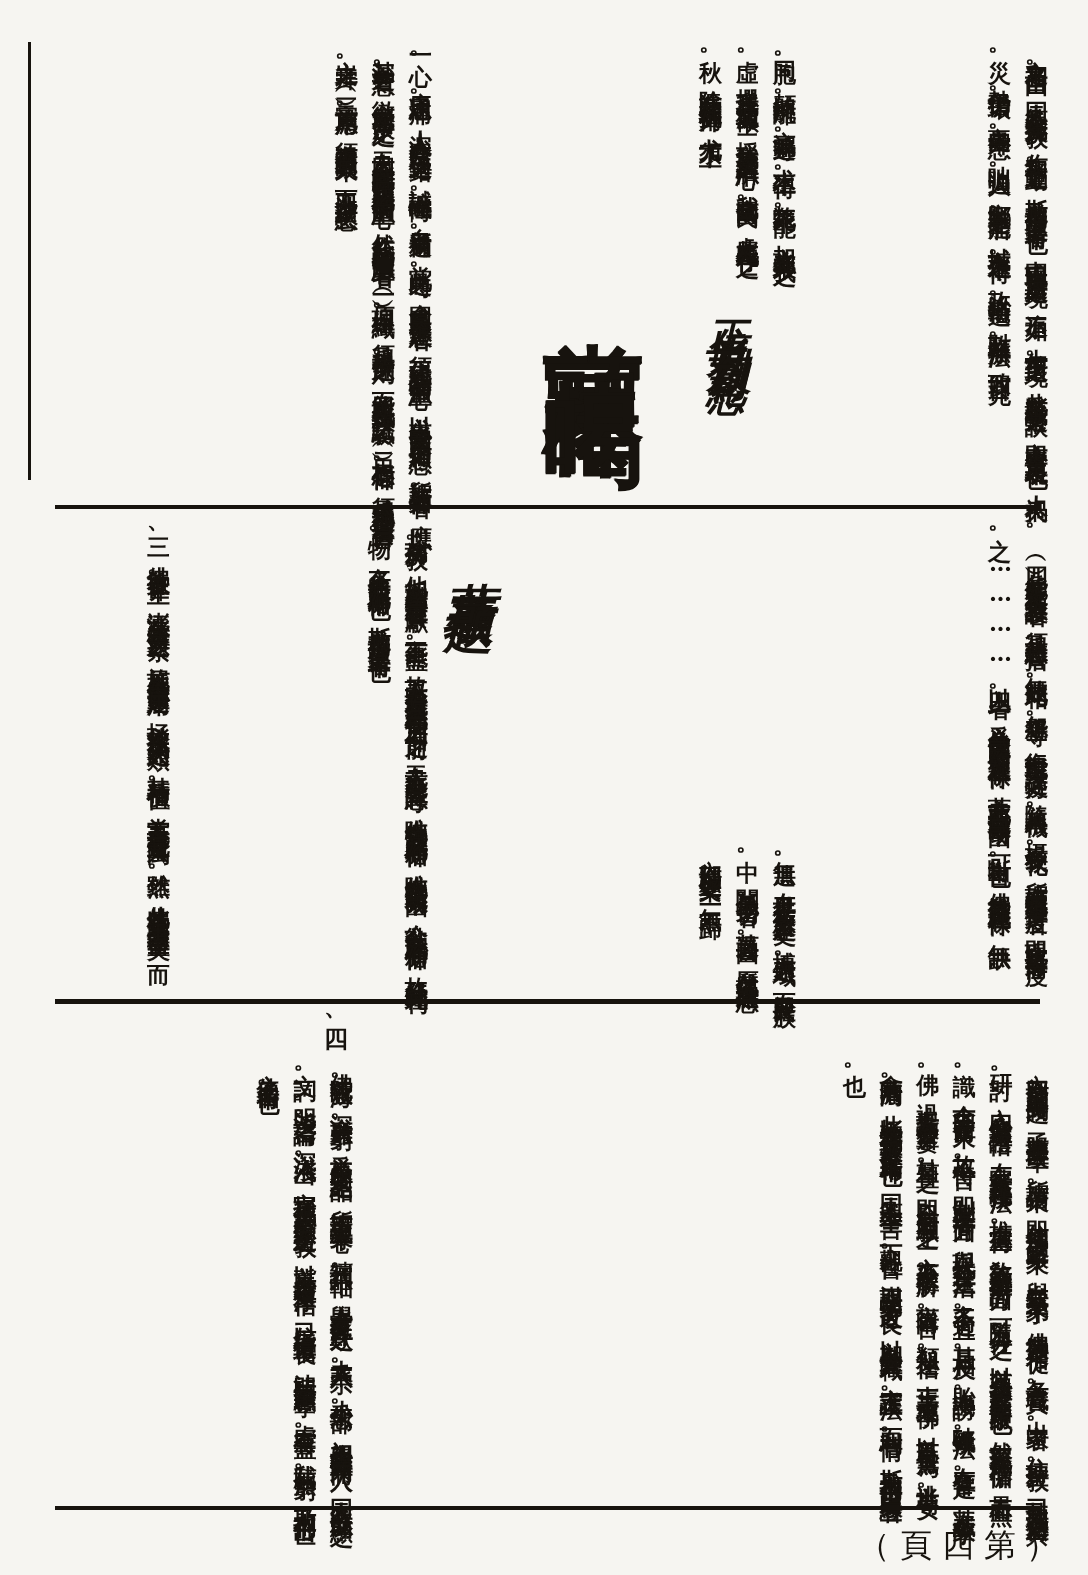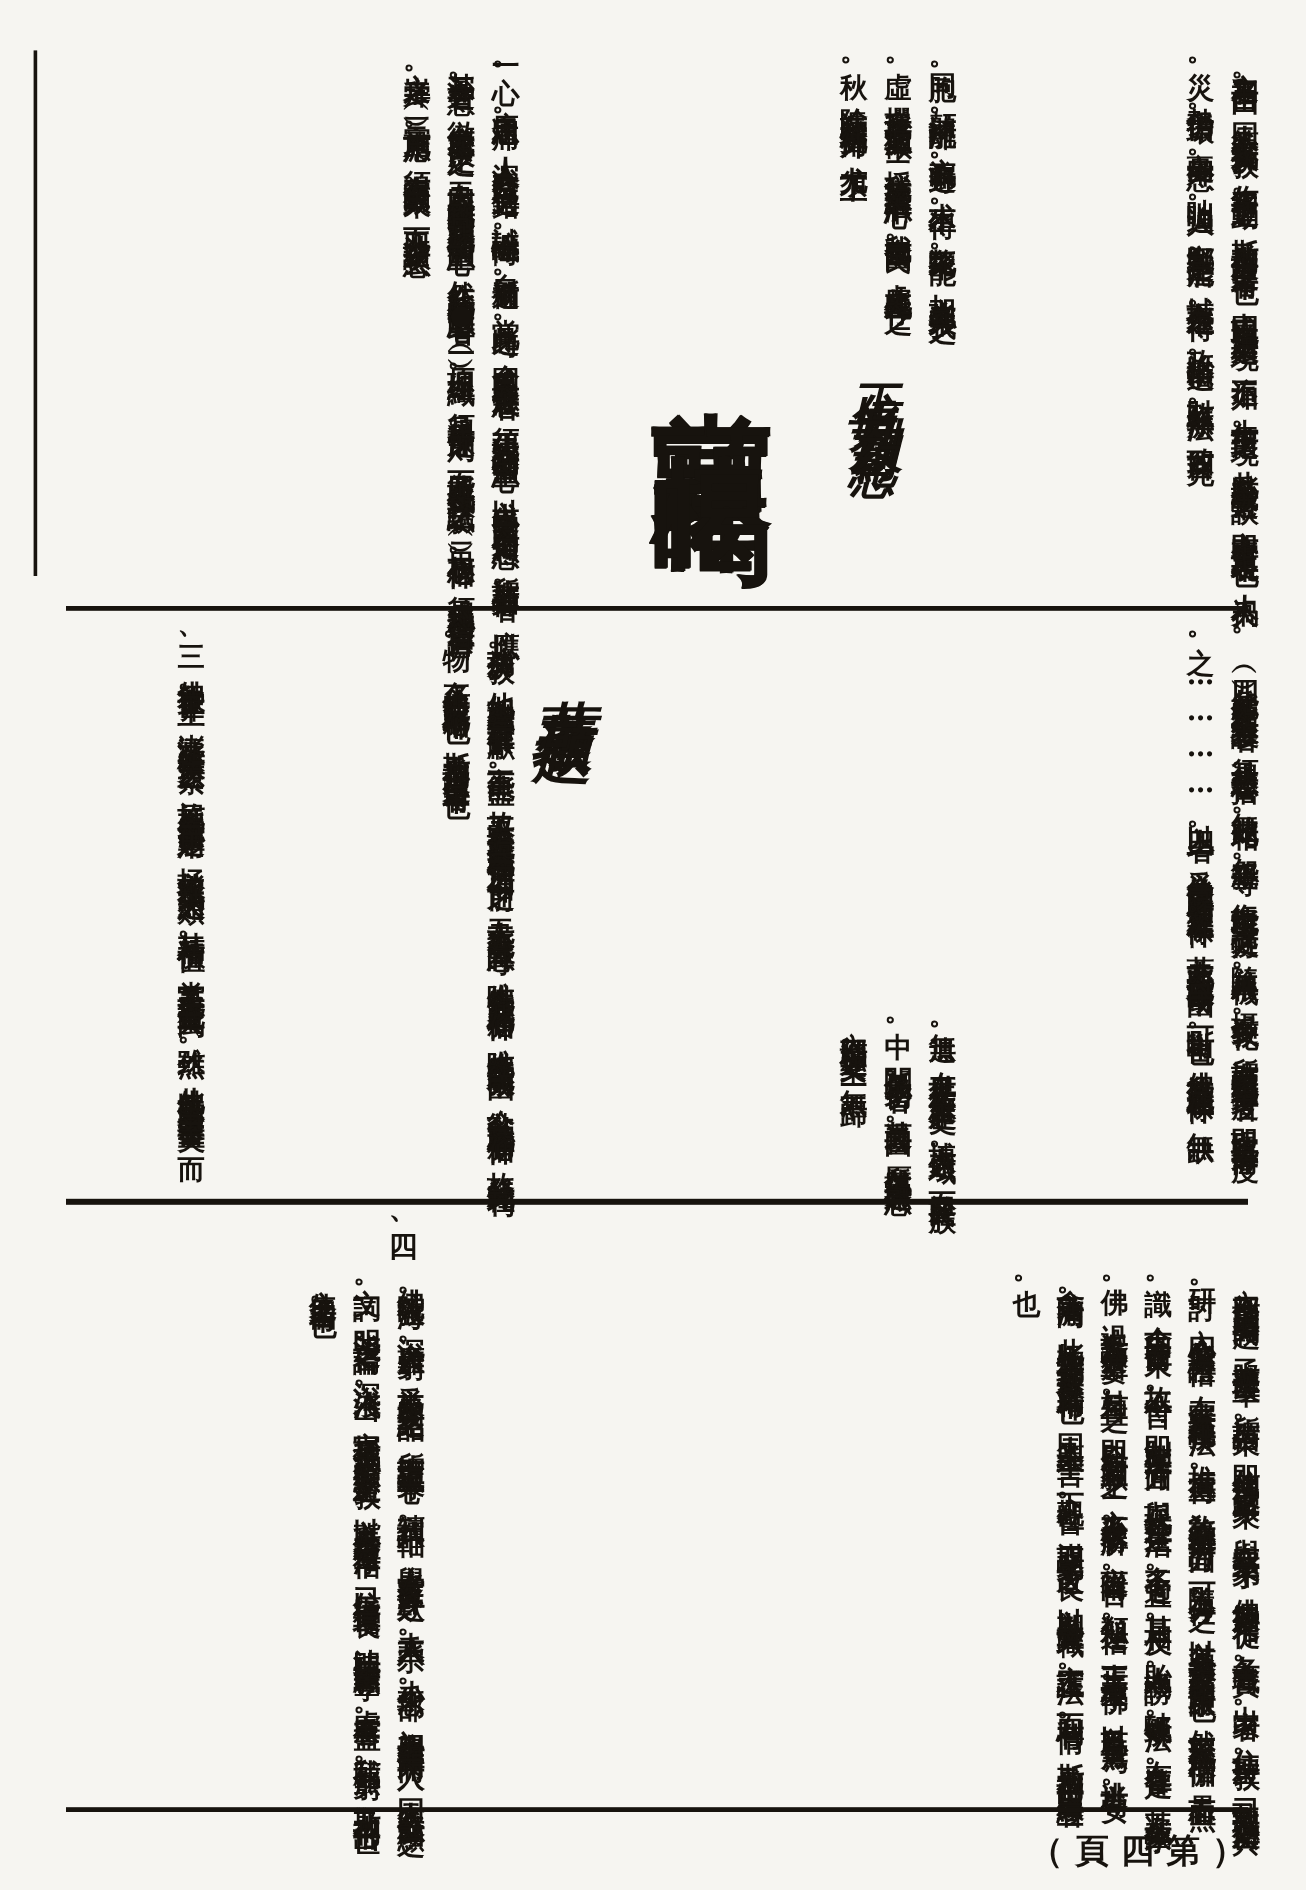--- a/index.html
+++ b/index.html
@@ -53,23 +53,23 @@
     line-height:66px;
     font-style:italic;
   }
   .section-marker{
     font-size:24px;
     font-weight:700;
   }
   .footer-label{
     position:absolute;
     left:858px;top:1524px;
-    font-size:28px;
+    font-size:32px;
     letter-spacing:10px;
-    font-weight:700;
+    font-weight:400;
   }
 </style>
 </head>
 <body style="--paper: #f6f5f1; --ink: #17130e;">
 
 <div class="vtext body-col" style="left:804px;top:42px;width:252px;height:470px;">之和平自由。同人等今欲光大佛敎。作和平之運動。斯爲本刊出世之使命者一也。中國現在所處之環境。這不如　十年前之環境。此爲有識者之常談。亦即事實上之表現也。人禍天災。勢仍循環。內憂外患。咄咄迫人。鄉野之不能居。城市之住不得。政治無軌道。財政無辦法。致四百兆</div>
 
 <div class="vtext body-col" style="left:444px;top:42px;width:360px;height:214px;">同胞。顛沛流離。哀鴻遍野。求生不得。斃死不能。加之強鄰乘我之虛。攫我三省之富源傾士。援我繁盛之經濟中心。我全國國民。處此生死存亡之秋。除憑藉武裝抗衛外。尤須上下</div>
 
 <div class="vtext body-col" style="left:33px;top:42px;width:407px;height:470px;">一心。痛定思痛。人人深察自己已往之過錯。誠諦懺悔。自新補過。當此之時。全國人民最應注意者。須先建設一新的信仰重心。以求集中全國人民之信仰思想。所謂新信仰者。應以甚深之智慧。徹底考察而決定之。吾人固不能武斷佛敎始足建此新信仰的重心。然作此新信唯仰的重心者●（一）原理組織。須具科學之原則。而能承化現代科學之試驗。（二）思想信仰。須是無神秘之迷信與盲目之崇拜。（三）實施應用。須有實際的效果。而不涉空談玄想</div>

